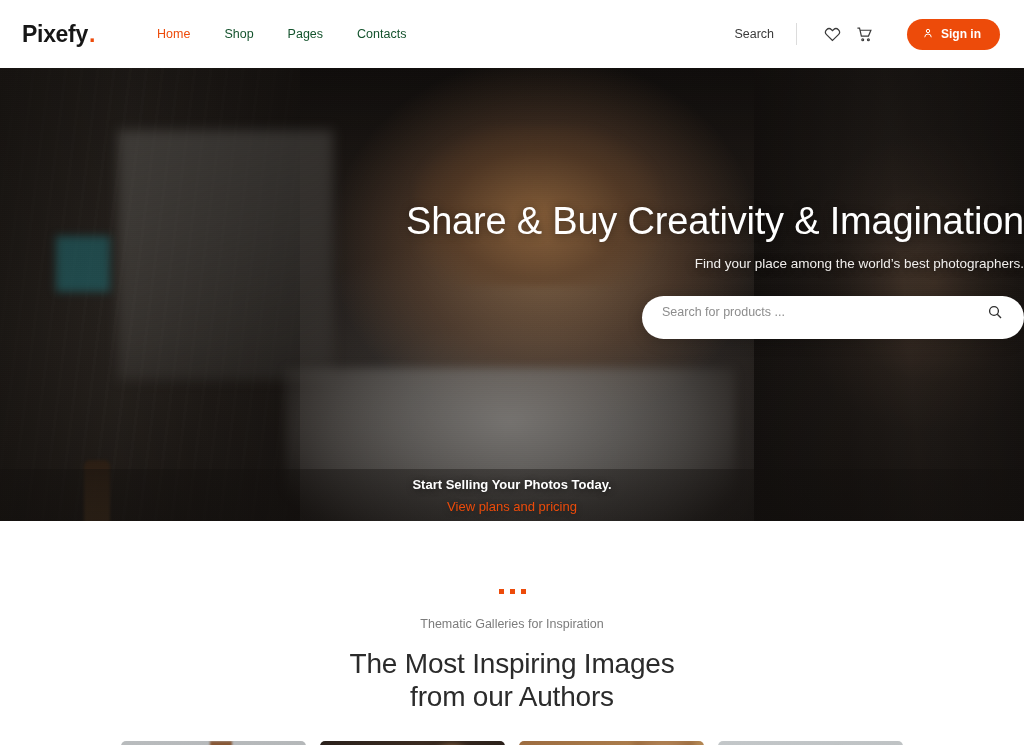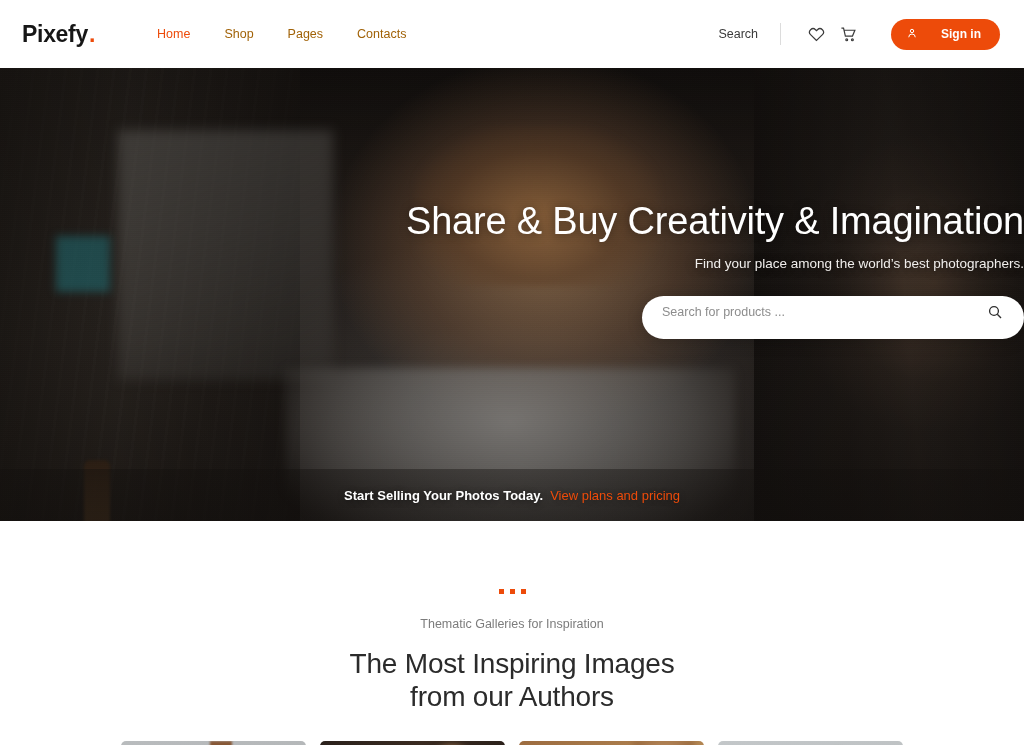--- a/index.html
+++ b/index.html
@@ -21,21 +21,21 @@
   }
   .logo{
     font-size:23px; font-weight:bold; color:#161616;
     letter-spacing:-0.3px; white-space:nowrap;
     display:flex; align-items:baseline;
   }
   .logo-dot{ color:#ED4B0A; font-size:23px; font-weight:bold; margin-left:1px;}
 
   .nav{ display:flex; align-items:center; gap:0; margin-left:45px; }
   .nav a{
-    font-size:12.5px; color:#a16207; text-decoration:none;
+    font-size:12.5px; color:#14532d; text-decoration:none;
     padding:0 17px; white-space:nowrap;
   }
   .nav a.active{ color:#ED4B0A; }
 
   .header-right{ margin-left:auto; display:flex; align-items:center; }
   .pricing-link{
     font-size:12.5px; color:#3b3b3b; text-decoration:none;
     white-space:nowrap; margin-right:22px;
   }
   .vdiv{ width:1px; height:22px; background:#dcdcdc; margin-right:22px;}
@@ -43,21 +43,21 @@
     width:26px; height:26px; display:flex; align-items:center; justify-content:center;
     margin-right:6px; color:#3b3b3b;
   }
   .signin{
     margin-left:24px;
     height:31px; padding:0 19px 0 15px;
     background:#ED4B0A; color:#fff;
     border:none; border-radius:16px;
     font-size:12px; font-weight:bold;
     font-family:"Liberation Sans", sans-serif;
-    display:flex; align-items:center; gap:23px;
+    display:flex; align-items:center; gap:7px;
     white-space:nowrap; cursor:pointer;
   }
 
   
   .hero{
     position:relative; width:1024px; height:453px; overflow:hidden;
     background:#2a2420;
   }
   .hero-photo{ position:absolute; inset:0; }
   
@@ -145,20 +145,21 @@
     width:22px; height:22px; display:flex; align-items:center; justify-content:center;
     color:#2e2e2e; cursor:pointer; background:none; border:none; padding:0;
   }
 
   
   .hero-cta{
     position:absolute; left:0; right:0; bottom:0; height:52px; z-index:5;
     background:linear-gradient(180deg, rgba(18,15,13,0.40) 0%, rgba(18,15,13,0.52) 100%);
     display:flex; align-items:center; justify-content:center;
     gap:7px;
+    flex-direction:column;
   }
   .cta-text{ font-size:13px; font-weight:bold; color:#ffffff; white-space:nowrap;
     text-shadow:0 1px 6px rgba(0,0,0,0.55); }
   .cta-link{ font-size:13px; font-weight:normal; color:#ED4B0A; text-decoration:none; white-space:nowrap;
     text-shadow:0 1px 6px rgba(0,0,0,0.35); }
 
   
   .section{
     width:1024px; background:#ffffff;
     display:flex; flex-direction:column; align-items:center;

